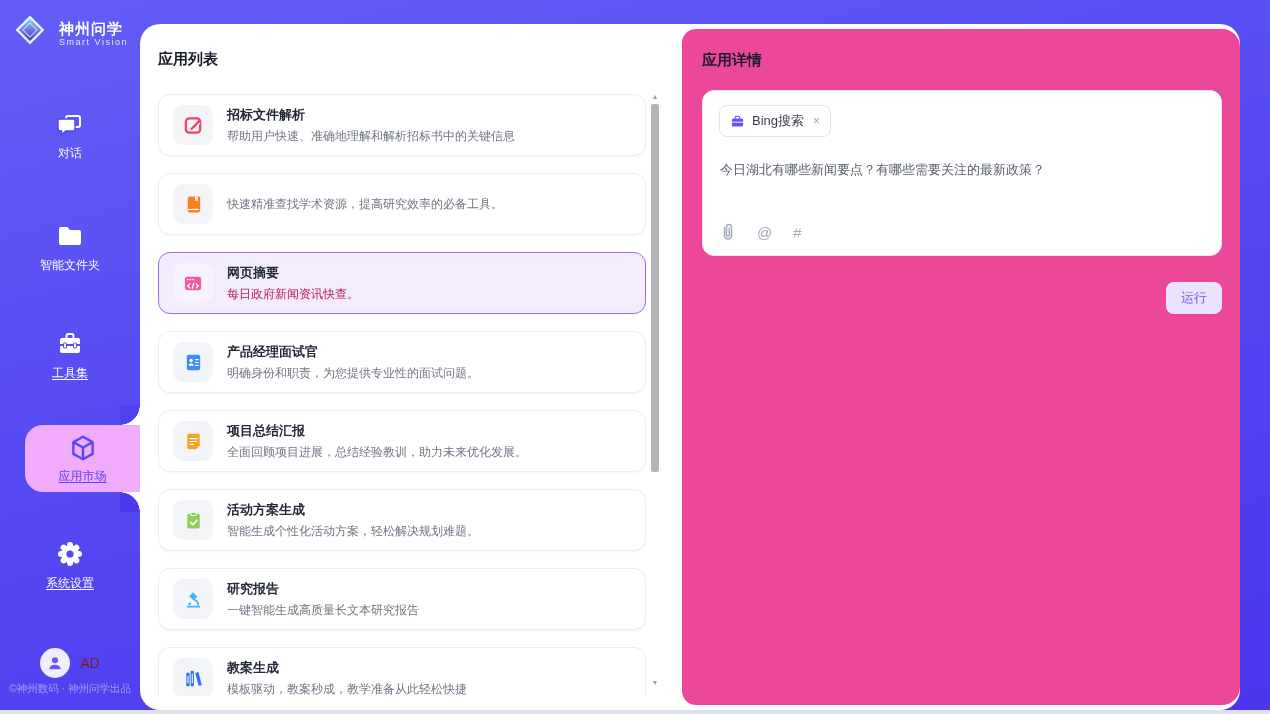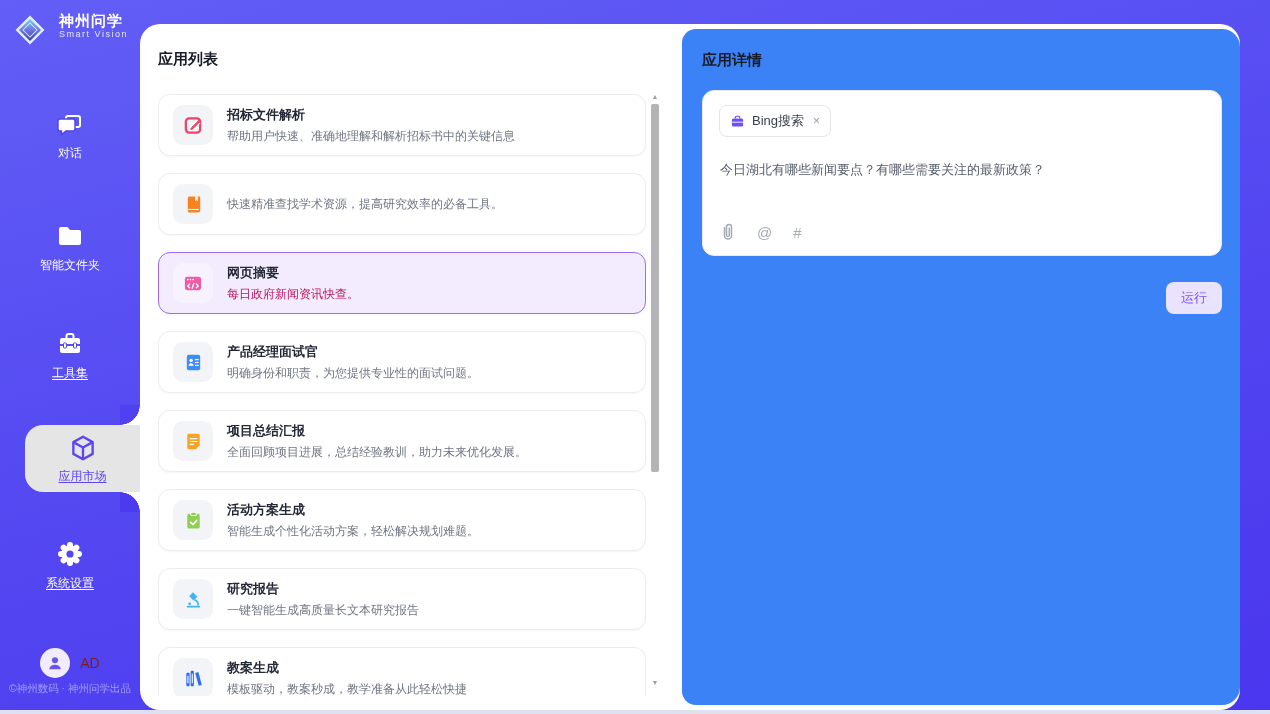--- a/index.html
+++ b/index.html
@@ -4,30 +4,30 @@
 <style>
   html,body{margin:0;padding:0;}
   body{
     width:1270px;height:714px;overflow:hidden;position:relative;
     font-family:"Liberation Sans","DejaVu Sans",sans-serif;
     background:linear-gradient(165deg,#625ef6 0%,#554af2 45%,#4a36ee 100%);
   }
   .stage{position:absolute;inset:0;}
   
   .sidebar{position:absolute;left:0;top:0;width:140px;height:714px;}
-  .logo{position:absolute;top:12px;left:0;width:140px;display:flex;align-items:flex-start;justify-content:center;gap:11px;}
+  .logo{position:absolute;top:12px;left:0;width:140px;display:flex;align-items:flex-end;justify-content:center;gap:11px;}
   .logo .mark{width:36px;height:36px;}
   .logo-name{color:#fff;font-size:15px;font-weight:700;letter-spacing:1px;line-height:17px;}
   .logo-sub{color:#e4e9ff;font-size:9px;letter-spacing:1.5px;line-height:11px;}
   .nav-item{position:absolute;left:0;width:140px;text-align:center;color:#fff;cursor:pointer;}
   .nav-item .nico{display:block;margin:0 auto 5px auto;width:28px;height:28px;}
   .nav-label{font-size:12px;color:#ffffff;}
   .nav-label.u{text-decoration:underline;text-underline-offset:2px;}
   
-  .nav-active{position:absolute;left:25px;right:0;height:67px;background:#e5e5e5;border-radius:18px 0 0 18px;text-align:center;cursor:pointer;}
+  .nav-active{position:absolute;left:25px;right:0;height:67px;background:#f0abfc;border-radius:18px 0 0 18px;text-align:center;cursor:pointer;}
   .nav-active .nico{display:block;margin:8px auto 3px auto;width:30px;height:30px;}
   .nav-active .nav-label{color:#5b46f0;text-decoration:underline;text-underline-offset:2px;}
   .fillet{position:absolute;right:0;width:20px;height:20px;}
   .fillet.top{top:-20px;background:radial-gradient(circle at 0 0,#4f40f0 0 19.5px,#ffffff 20px);}
   .fillet.bot{bottom:-20px;background:radial-gradient(circle at 0 100%,#4c3aef 0 19.5px,#ffffff 20px);}
   .user-row{position:absolute;top:648px;left:0;width:140px;display:flex;align-items:center;justify-content:center;gap:10px;}
   .avatar{width:30px;height:30px;border-radius:50%;background:#f1ecfe;display:flex;align-items:center;justify-content:center;}
   .user-name{color:#7f1d1d;font-size:14px;}
   .side-footer{position:absolute;top:682px;left:0;width:140px;text-align:center;color:rgba(255,255,255,.45);font-size:10.5px;}
   
@@ -44,21 +44,21 @@
   .app-t{font-size:13px;font-weight:700;color:#232936;}
   .app-d{font-size:12px;color:#6f7683;white-space:nowrap;}
   .card.selected .app-d{color:#be185d;}
   
   .sbar{position:absolute;left:510px;top:68px;width:10px;height:596px;}
   .sbar .arr{position:absolute;left:0;width:10px;text-align:center;font-size:7px;color:#9aa0aa;line-height:10px;cursor:pointer;}
   .sbar .arr.up{top:0;}
   .sbar .arr.down{bottom:0;}
   .sbar .thumb{position:absolute;left:1px;top:12px;width:8px;height:368px;background:#b4b4b8;border-radius:2px;cursor:pointer;}
   
-  .detail{position:absolute;left:542px;top:5px;right:0;bottom:5px;background:#3b82f6;border-radius:14px 18px 18px 14px;}
+  .detail{position:absolute;left:542px;top:5px;right:0;bottom:5px;background:#ec4899;border-radius:14px 18px 18px 14px;}
   .detail-title{position:absolute;left:20px;top:22px;font-size:15px;font-weight:700;color:#171c28;}
   .composer{position:absolute;left:20px;top:61px;width:520px;height:166px;box-sizing:border-box;
             background:#fff;border:1px solid #e9e9ee;border-radius:12px;}
   .chip{position:absolute;left:16px;top:14px;height:30px;display:inline-flex;align-items:center;gap:7px;
         padding:0 10px;border:1px solid #e4e4ea;border-radius:8px;background:#fff;cursor:pointer;}
   .chip-label{font-size:13px;color:#383f4c;}
   .chip-x{font-size:12px;color:#9aa0ab;margin-left:2px;cursor:pointer;}
   .composer-text{position:absolute;left:17px;top:70px;right:16px;font-size:13px;color:#565d6b;cursor:text;}
   .tools{position:absolute;left:17px;bottom:14px;display:flex;align-items:center;gap:21px;color:#a5abb6;}
   .tools .tgly{font-size:15px;cursor:pointer;}

